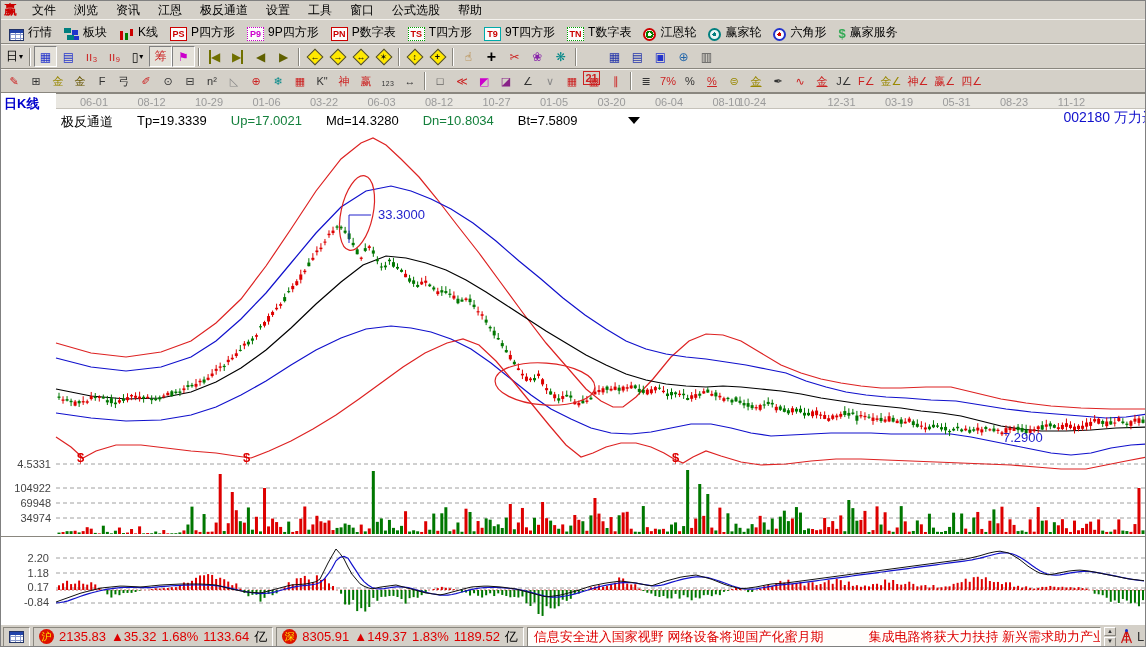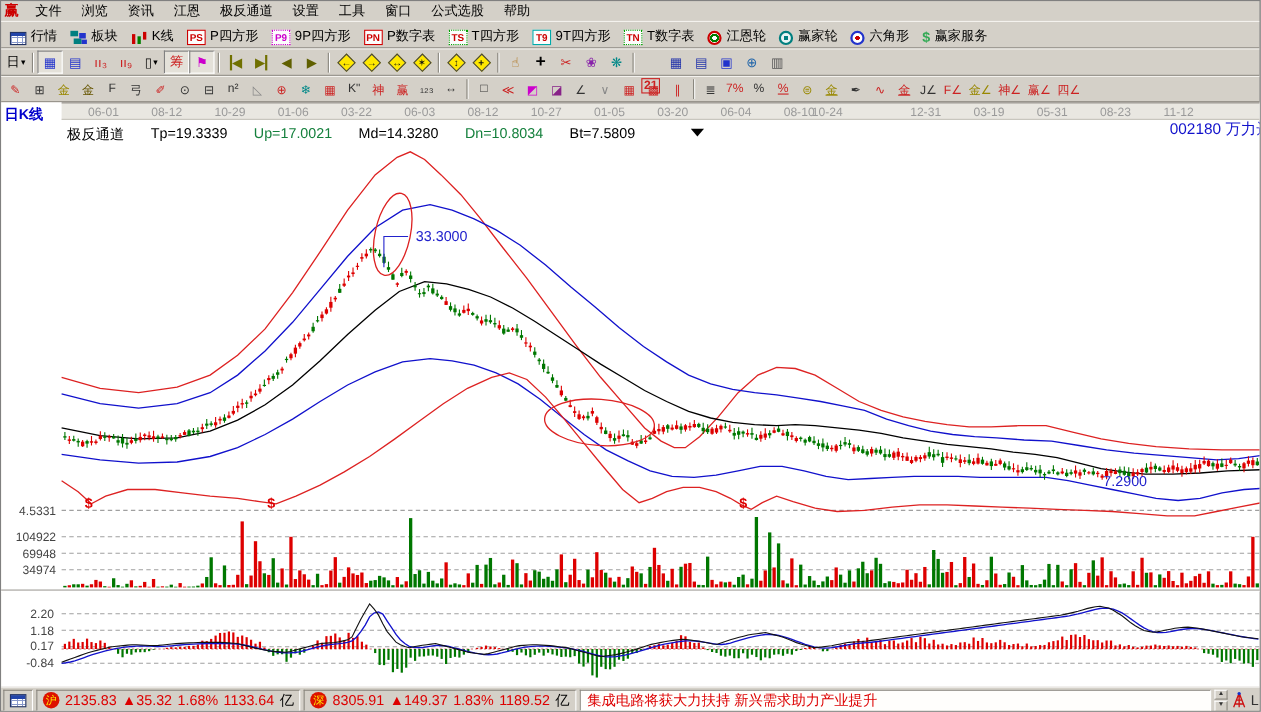--- a/index.html
+++ b/index.html
@@ -1486,20 +1486,21 @@
     </div>
     <div class="sb-panel">
       <span class="mbadge">深</span>
       <span class="sb-red">8305.91</span>
       <span class="sb-red">▲149.37</span>
       <span class="sb-red">1.83%</span>
       <span class="sb-red">1189.52</span>
       <span class="sb-black">亿</span>
     </div>
     <div class="sb-panel ticker">
+      <span>信息安全进入国家视野 网络设备将迎国产化蜜月期</span>
       <span>集成电路将获大力扶持 新兴需求助力产业提升</span>
     </div>
     <div class="spinner">
       <div class="sp-btn">▲</div>
       <div class="sp-btn">▼</div>
     </div>
     <svg width="15" height="17">
       <path d="M7.5 2 L2.5 15 M7.5 2 L12.5 15 M7.5 2 L7.5 15 M4.5 8.5 L10.5 8.5 M3.5 12 L11.5 12" stroke="#cc1111" stroke-width="1.2" fill="none"></path>
       <circle cx="7.5" cy="2.5" r="1.5" fill="#1133cc"></circle>
     </svg>

